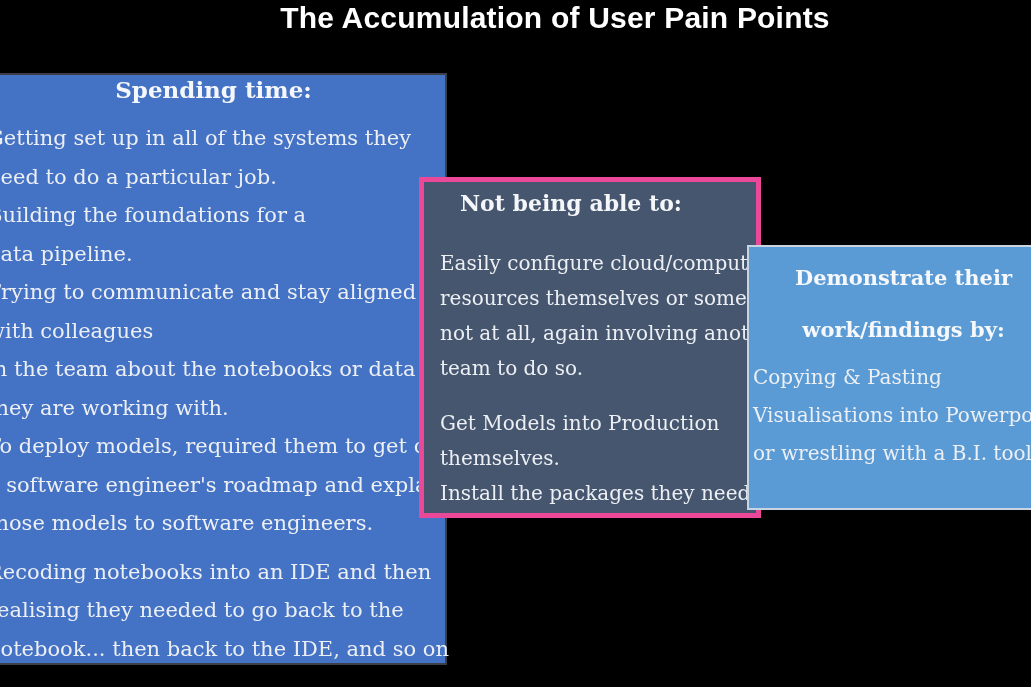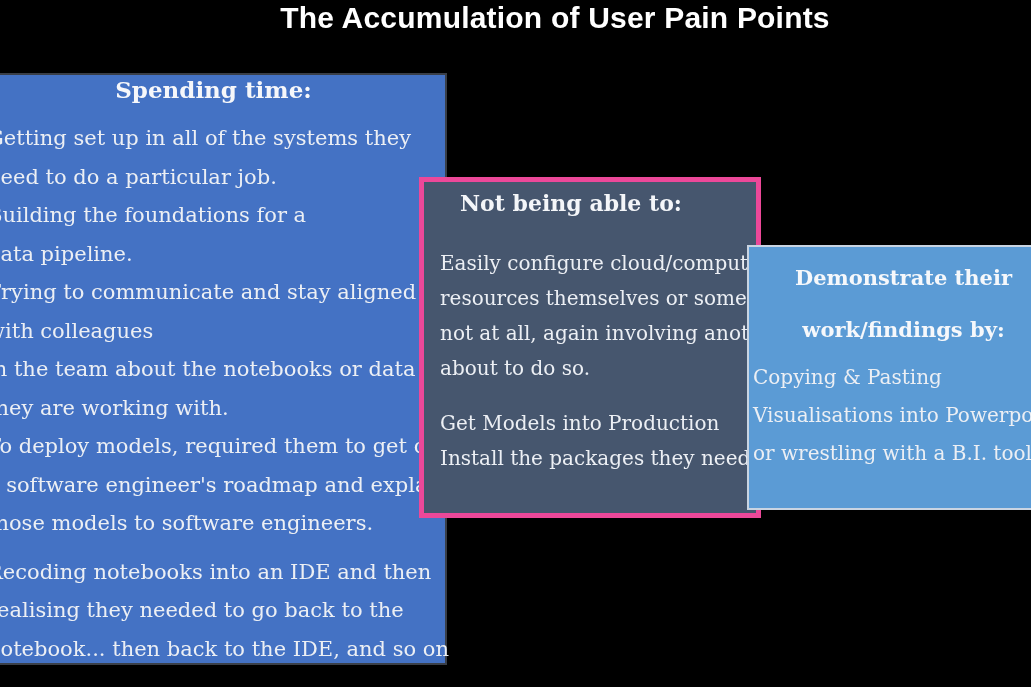--- a/index.html
+++ b/index.html
@@ -110,24 +110,25 @@
       </div>
   </section>
 
   <section class="box box-mid">
     <h2>Not being able to:</h2>
     <div class="body">
         <div class="para">
           <div class="line">Easily configure cloud/compute</div>
           <div class="line">resources themselves or sometimes</div>
           <div class="line">not at all, again involving another</div>
-          <div class="line">about to do so.</div>
+          <div class="line">team to do so.</div>
         </div>
         <div class="para">
           <div class="line">Get Models into Production</div>
+          <div class="line">themselves.</div>
         </div>
         <div class="para">
           <div class="line">Install the packages they need</div>
         </div>
       </div>
   </section>
 
   <section class="box box-right">
     <h2>
         <div class="line">Demonstrate their</div>

